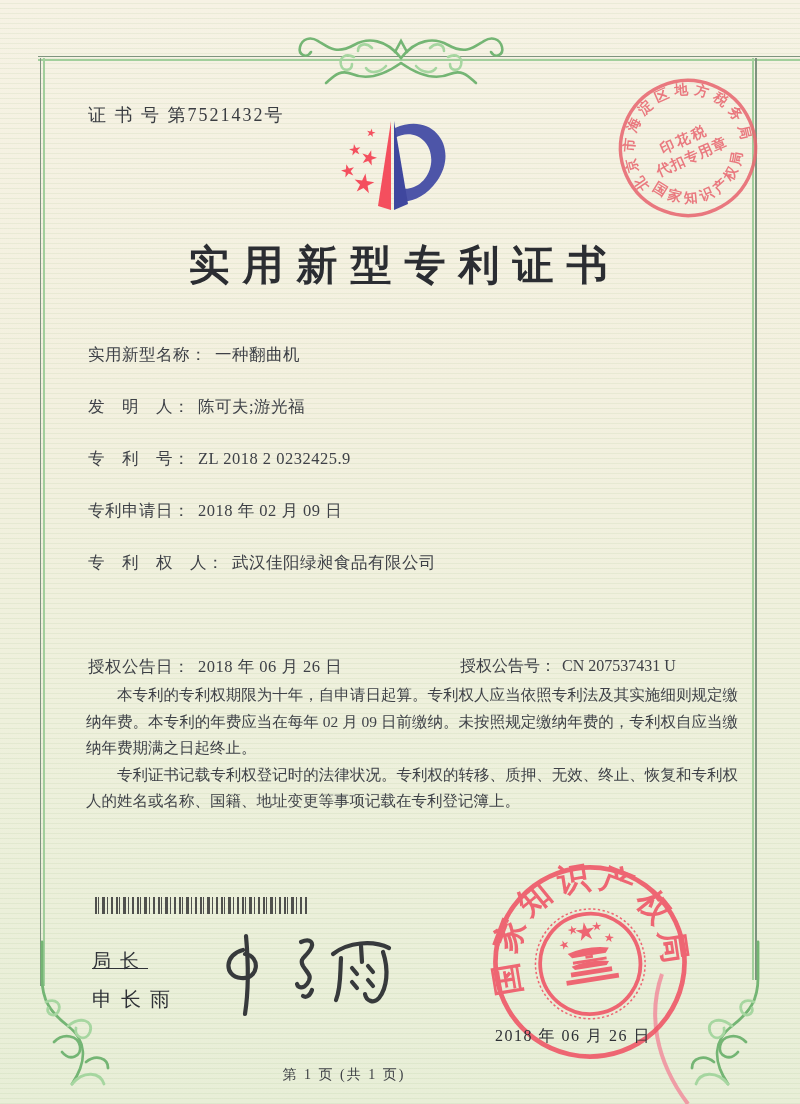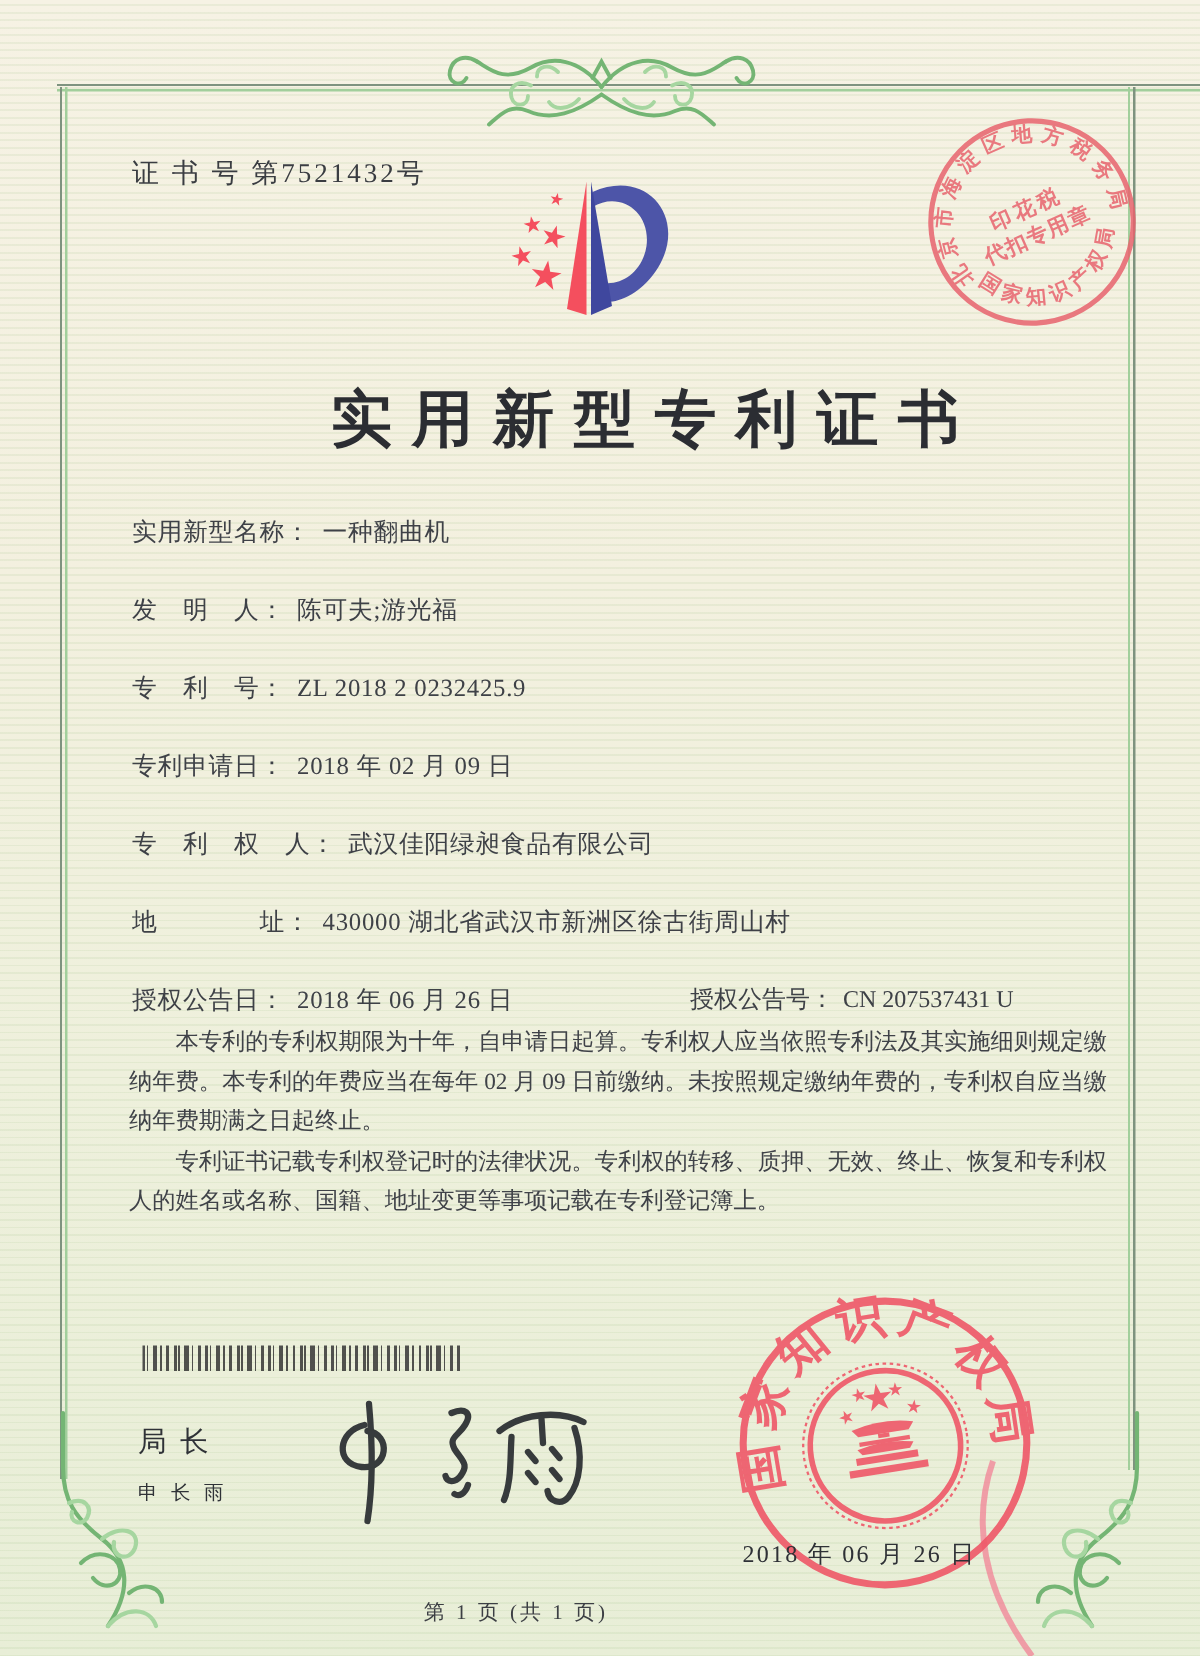--- a/index.html
+++ b/index.html
@@ -12,32 +12,32 @@
   }
   .abs{position:absolute;}
   
   .frame-top{left:38px;top:56px;width:762px;height:5px;
     background:linear-gradient(180deg,#7e937f 0 1.4px,rgba(0,0,0,0) 1.4px 3.2px,#a2cf9c 3.2px 4.8px);}
   .frame-left{left:40px;top:58px;width:5px;height:928px;
     background:linear-gradient(90deg,#7e937f 0 1.4px,rgba(0,0,0,0) 1.4px 3.2px,#a2cf9c 3.2px 4.8px);}
   .frame-right{left:752px;top:58px;width:5px;height:922px;
     background:linear-gradient(90deg,#a2cf9c 0 1.6px,rgba(0,0,0,0) 1.6px 3.4px,#7e937f 3.4px 4.8px);}
   .cert-no{left:88px;top:103px;font-size:18px;letter-spacing:2px;color:#3a3d42;}
-  .title{left:40px;top:252px;width:716px;text-align:center;font-size:41px;font-weight:700;
-    letter-spacing:13px;text-indent:13px;color:#2b2d32;padding-left:32px;}
+  .title{left:40px;top:238px;width:716px;text-align:center;font-size:41px;font-weight:700;
+    letter-spacing:13px;text-indent:13px;color:#2b2d32;}
   .row{left:88px;font-size:16.5px;color:#3e4147;letter-spacing:0.5px;white-space:nowrap;}
   .row .fvalue{margin-left:8px;}
   .grant-no{left:460px;top:656px;font-size:16px;color:#3e4147;white-space:nowrap;}
   .bodytext{left:86px;top:682px;width:652px;font-size:15.5px;line-height:26.5px;
     color:#3f4248;text-align:justify;}
   .bodytext p{margin:0;text-indent:2em;}
   .barcode{left:95px;top:897px;width:212px;height:17px;opacity:.88;
     background:repeating-linear-gradient(90deg,#3b3b3b 0 2px,rgba(0,0,0,0) 2px 3px,#3b3b3b 3px 4px,rgba(0,0,0,0) 4px 7px,#3b3b3b 7px 10px,rgba(0,0,0,0) 10px 12px,#3b3b3b 12px 13px,rgba(0,0,0,0) 13px 16px,#3b3b3b 16px 18px,rgba(0,0,0,0) 18px 21px);}
-  .issuer-title{left:92px;top:948px;font-size:19px;letter-spacing:9px;color:#2f3237;}
-  .issuer-name{left:92px;top:986px;font-size:13px;letter-spacing:9px;color:#2f3237;font-family:Liberation Serif, serif;}
+  .issuer-title{left:92px;top:948px;font-size:19px;letter-spacing:9px;color:#2f3237;text-decoration:underline;}
+  .issuer-name{left:92px;top:986px;font-size:20px;letter-spacing:9px;color:#2f3237;font-family:Liberation Serif, serif;}
   .seal-date{left:495px;top:1026px;font-size:16px;letter-spacing:1.5px;color:#2e3136;z-index:6;}
   .footer{left:0;top:1066px;width:688px;text-align:center;font-size:14px;color:#3c3f44;letter-spacing:2px;}
   .tax-stamp{left:612px;top:72px;width:152px;height:152px;transform:rotate(-24deg);opacity:.85;}
   .office-seal{left:486px;top:858px;width:208px;height:208px;transform:rotate(-9deg);opacity:.9;z-index:5;}
   .logo{left:333px;top:118px;width:130px;height:100px;}
   .ornament-top{left:276px;top:26px;width:250px;height:64px;}
   .flourish-left{left:28px;top:938px;width:112px;height:152px;}
   .flourish-right{left:660px;top:938px;width:112px;height:152px;transform:scaleX(-1);}
   .signature{left:213px;top:928px;width:192px;height:95px;}
   .pink-arc{left:618px;top:958px;width:190px;height:146px;}
@@ -110,23 +110,20 @@
     <span class="flabel">发　明　人：</span><span class="fvalue">陈可夫;游光福</span>
   </div>
   <div class="abs row" style="top:448px">
     <span class="flabel">专　利　号：</span><span class="fvalue">ZL 2018 2 0232425.9</span>
   </div>
   <div class="abs row" style="top:500px">
     <span class="flabel">专利申请日：</span><span class="fvalue">2018 年 02 月 09 日</span>
   </div>
   <div class="abs row" style="top:552px">
     <span class="flabel">专　利　权　人：</span><span class="fvalue">武汉佳阳绿昶食品有限公司</span>
-  </div>
-  <div class="abs row" style="top:604px">
-    <span class="flabel">地　　　　址：</span><span class="fvalue">430000 湖北省武汉市新洲区徐古街周山村</span>
   </div>
   <div class="abs row" style="top:656px">
     <span class="flabel">授权公告日：</span><span class="fvalue">2018 年 06 月 26 日</span>
   </div>
   <div class="abs grant-no">
     <span>授权公告号：</span><span class="fvalue" style="margin-left:6px">CN 207537431 U</span>
   </div>
 
   <div class="abs bodytext">
     <p>本专利的专利权期限为十年，自申请日起算。专利权人应当依照专利法及其实施细则规定缴纳年费。本专利的年费应当在每年 02 月 09 日前缴纳。未按照规定缴纳年费的，专利权自应当缴纳年费期满之日起终止。</p>

